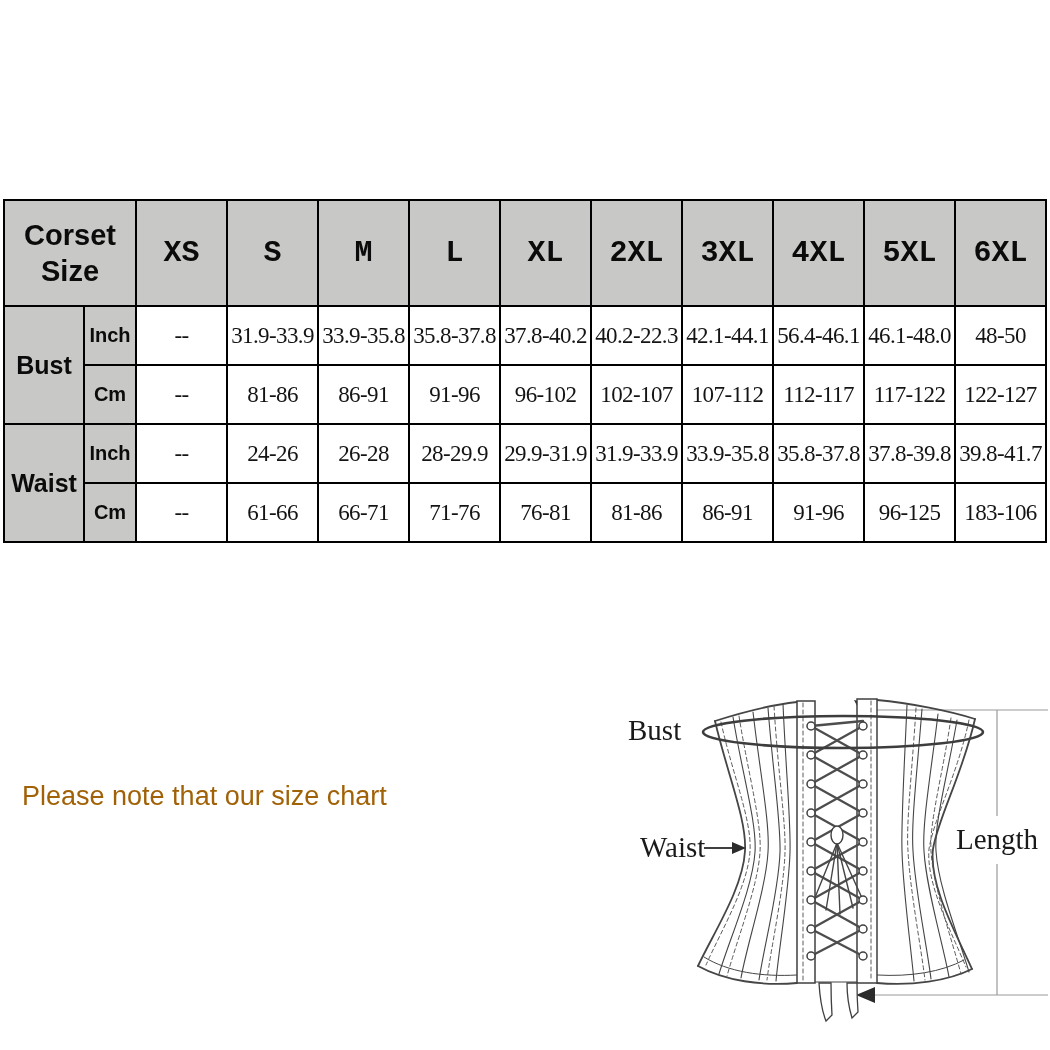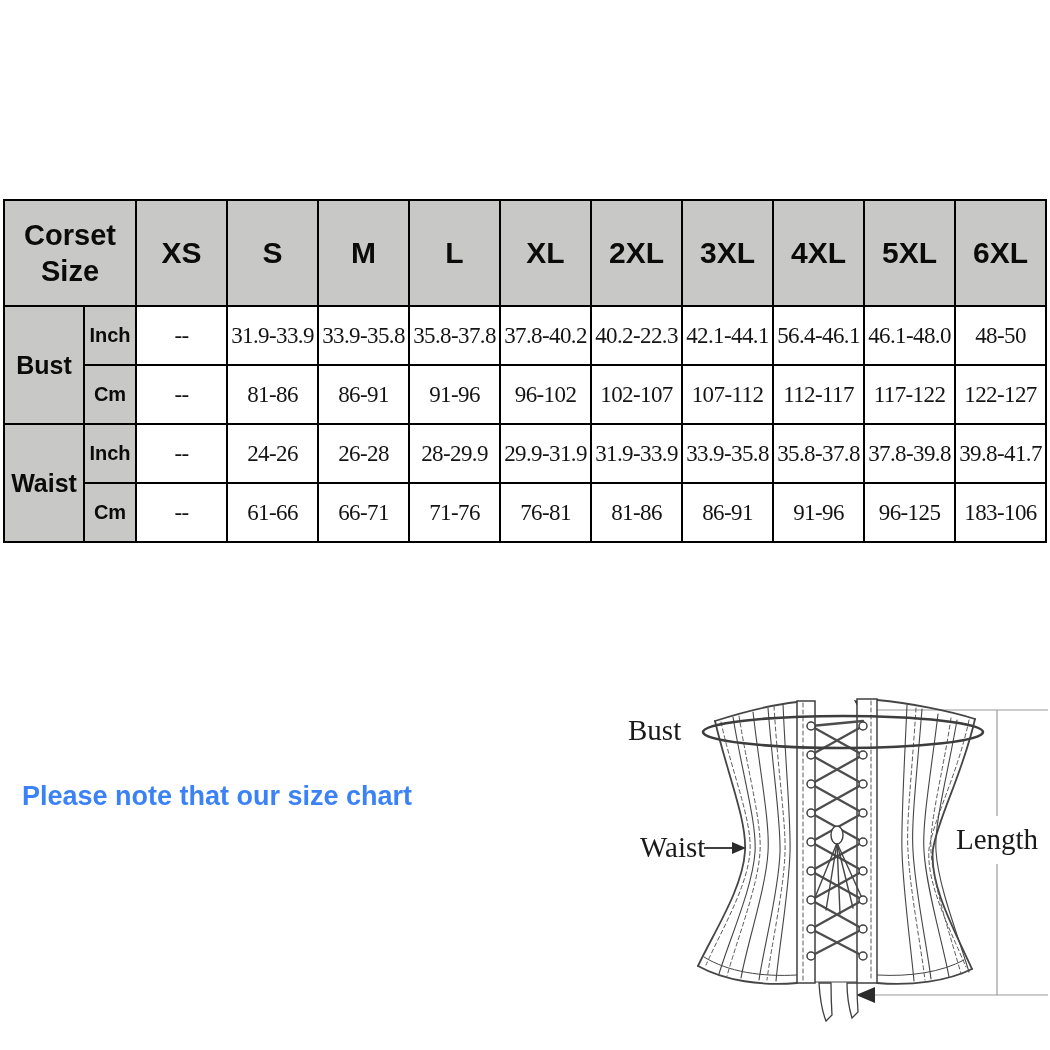--- a/index.html
+++ b/index.html
@@ -12,31 +12,31 @@
     position:absolute;left:3px;top:199px;width:1042px;
     border-collapse:collapse;table-layout:fixed;
   }
   table.size-chart th,table.size-chart td{
     border:2px solid #000;text-align:center;vertical-align:middle;padding:0;overflow:hidden;
   }
   tr.hdr{height:106px;}
   tr.data{height:59px;}
   .corner,.size,.group,.unit{background:#c8c8c6;font-weight:bold;color:#0b0b0b;}
   .corner{font-size:29px;line-height:1.25;}
-  .size{font-size:30px;}
+  .size{font-size:30px;font-family:Liberation Mono, monospace;}
   .group{font-size:25px;}
   .unit{font-size:20px;}
   td.val{
     background:#ffffff;font-family:"Liberation Serif",serif;
     font-size:23px;letter-spacing:-0.6px;white-space:nowrap;color:#141414;
   }
   
   .note{
     position:absolute;left:22px;top:777px;width:470px;
-    font-size:27px;font-weight:bold;line-height:38px;color:#3b82f6;
+    font-size:27px;font-weight:normal;line-height:38px;color:#a16207;
   }
   
   svg.diagram{position:absolute;left:600px;top:688px;}
   .dim{stroke:#9a9a9a;stroke-width:1.2;fill:none;}
   .ink{stroke:#454545;fill:none;}
   .dash{stroke:#5a5a5a;fill:none;stroke-width:1;stroke-dasharray:4 3;}
   .lace{stroke:#4d4d4d;stroke-width:2.3;fill:none;}
   .grommet{fill:#ffffff;stroke:#3f3f3f;stroke-width:1.5;}
   text.dlabel{font-family:"Liberation Serif",serif;font-size:29px;fill:#1a1a1a;}
 </style>

